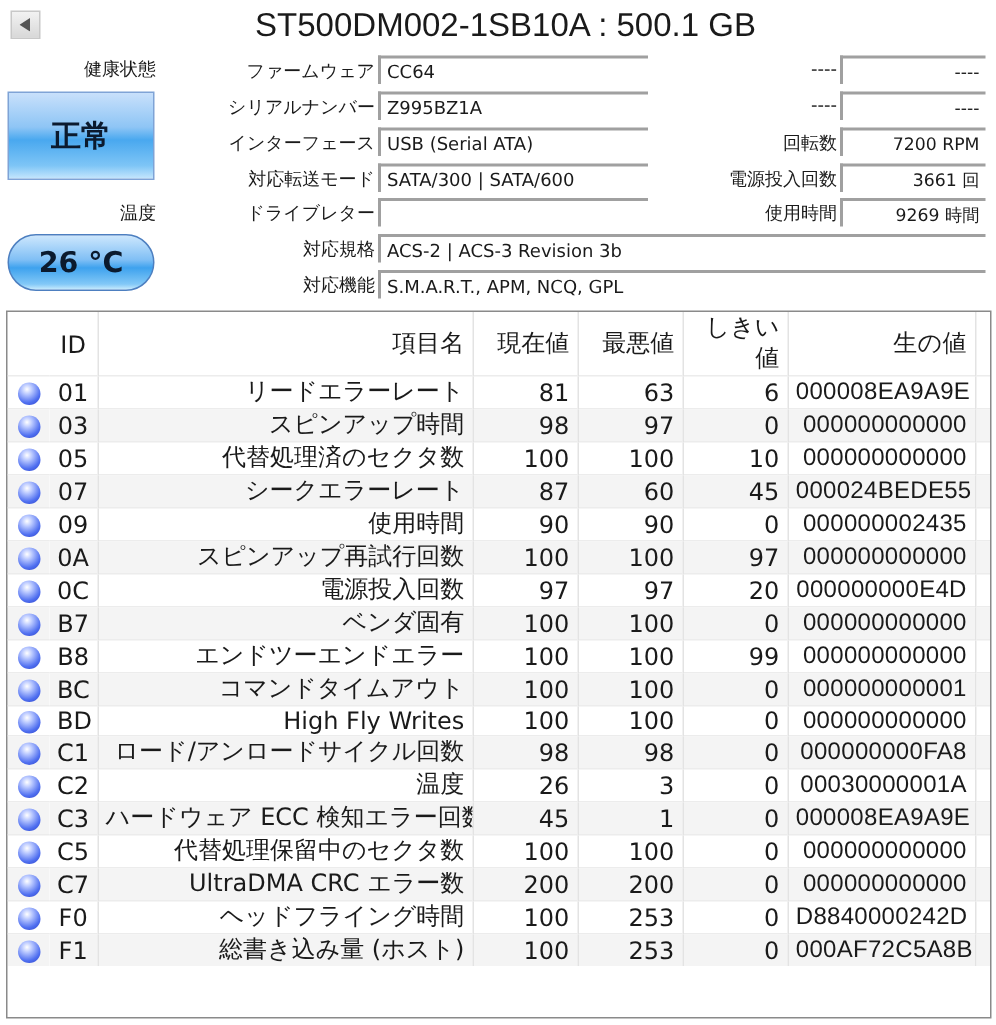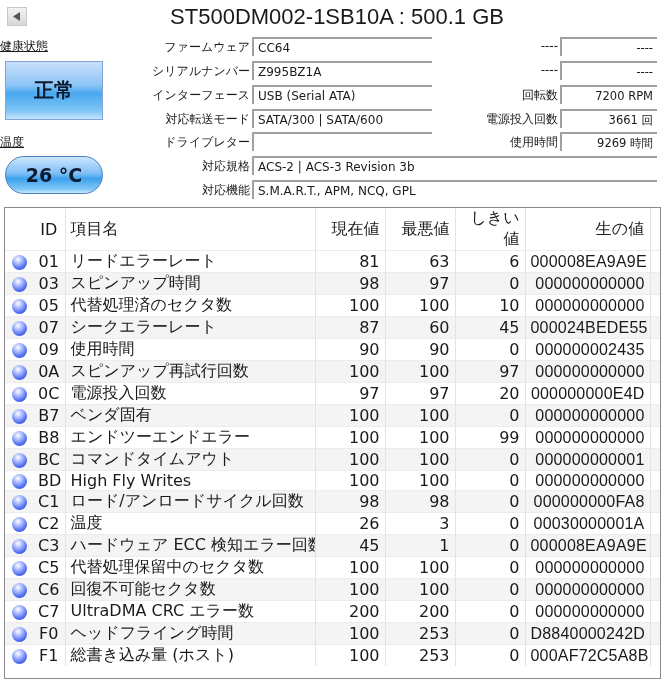--- a/index.html
+++ b/index.html
@@ -13,21 +13,21 @@
     background: linear-gradient(#f2f2f2, #d8d8d8); border: 1px solid #c8c8c8;
     display: flex; align-items: center; justify-content: center; cursor: pointer;
   }
   .prev-btn svg { width: 8px; height: 9px; }
   .title {
     position: absolute; left: 0; right: 0; top: 4px; text-align: center;
     font-family: "Liberation Sans", sans-serif; font-size: 22px; color: #1a1a1a;
     padding-left: 10px;
   }
   .left-label {
-    position: absolute; width: 104px; left: 0; text-align: left; font-size: 12px; text-decoration: underline;
+    position: absolute; width: 104px; left: 0; text-align: right; font-size: 12px;
   }
   .health-box {
     position: absolute; left: 5px; top: 61px; width: 98px; height: 59px;
     border: 1px solid #7fa3d6;
     background: linear-gradient(#c8e0fb 0%, #8ec5f5 40%, #49a8ef 55%, #7ec5f6 85%, #c4e6fd 100%);
     display: flex; align-items: center; justify-content: center;
     font-size: 20px; font-weight: bold; color: #0b1a2e; cursor: pointer;
     font-family: "DejaVu Serif", serif;
   }
   .temp-box {
@@ -57,21 +57,21 @@
     position: absolute; left: 4px; top: 207px; width: 657px; height: 472px;
     border: 1px solid #8a8a8a; overflow: hidden;
   }
   table { border-collapse: collapse; width: 100%; table-layout: fixed; font-size: 16px; }
   th { font-weight: normal; height: 22px; padding: 0 5px; border-right: 1px solid #e3e3e3; }
   td { height: 19px; padding: 0 5px; border-right: 1px solid #e3e3e3; white-space: nowrap; overflow: hidden; }
   tr.row:nth-child(even) td { background: #f4f4f4; }
   tr.row { border-top: 1px solid #ececec; }
   .c-icon { width: 28px; padding: 0; text-align: center; border-right: none; }
   .c-id { width: 32px; text-align: center; }
-  .c-name { width: 250px; text-align: left; }
+  .c-name { width: 250px; text-align: right; }
   .c-num { width: 70px; text-align: right; }
   .c-raw { width: 125px; text-align: right; font-family: "Liberation Sans", sans-serif; letter-spacing: 0.2px; }
   .c-pad { border-right: none; }
   .dot {
     display: inline-block; width: 15px; height: 15px; border-radius: 50%; vertical-align: middle;
     background: radial-gradient(circle at 40% 30%, #ffffff 0%, #b9c8ff 25%, #4f6ff0 65%, #2b3fc4 100%);
   }
 </style>
 </head>
 <body>
@@ -274,30 +274,20 @@
           <td class="c-id">C5</td>
           <td class="c-name">代替処理保留中のセクタ数</td>
           <td class="c-num">100</td>
           <td class="c-num">100</td>
           <td class="c-num">0</td>
           <td class="c-raw">000000000000</td>
           <td class="c-pad"></td>
         </tr>
         <tr class="row">
           <td class="c-icon"><span class="dot"></span></td>
-          <td class="c-id">C6</td>
-          <td class="c-name">回復不可能セクタ数</td>
-          <td class="c-num">100</td>
-          <td class="c-num">100</td>
-          <td class="c-num">0</td>
-          <td class="c-raw">000000000000</td>
-          <td class="c-pad"></td>
-        </tr>
-        <tr class="row">
-          <td class="c-icon"><span class="dot"></span></td>
           <td class="c-id">C7</td>
           <td class="c-name">UltraDMA CRC エラー数</td>
           <td class="c-num">200</td>
           <td class="c-num">200</td>
           <td class="c-num">0</td>
           <td class="c-raw">000000000000</td>
           <td class="c-pad"></td>
         </tr>
         <tr class="row">
           <td class="c-icon"><span class="dot"></span></td>

